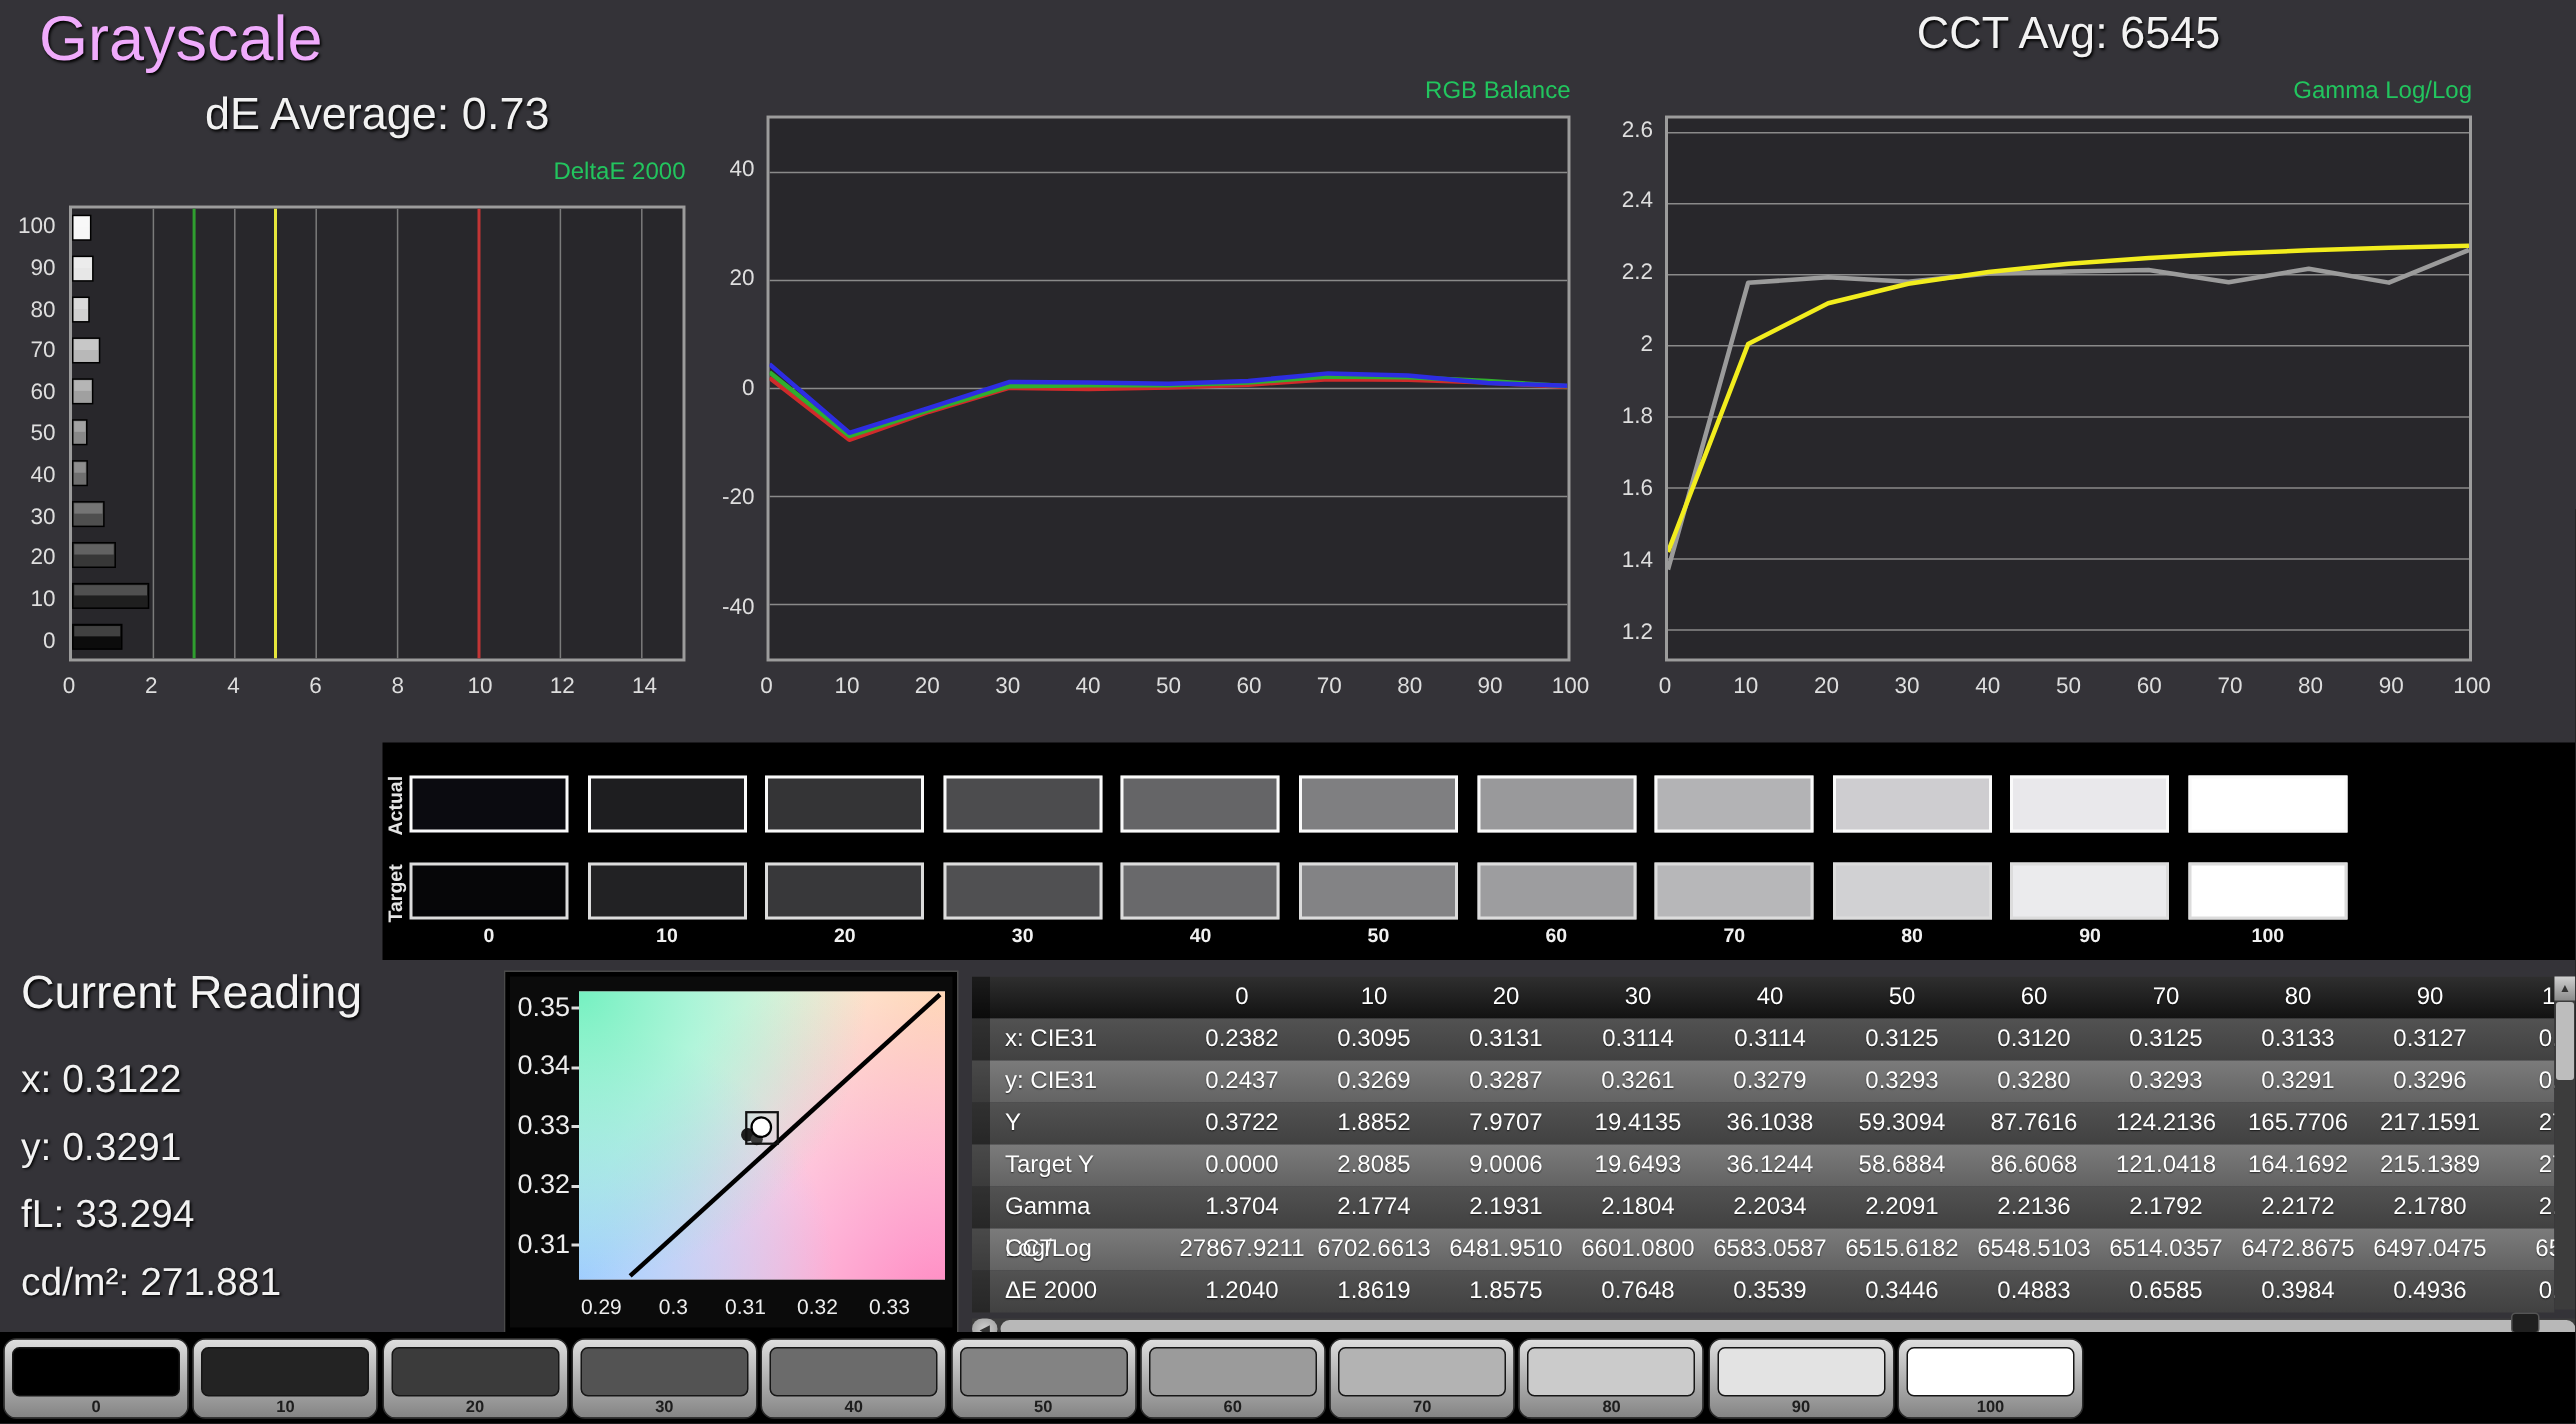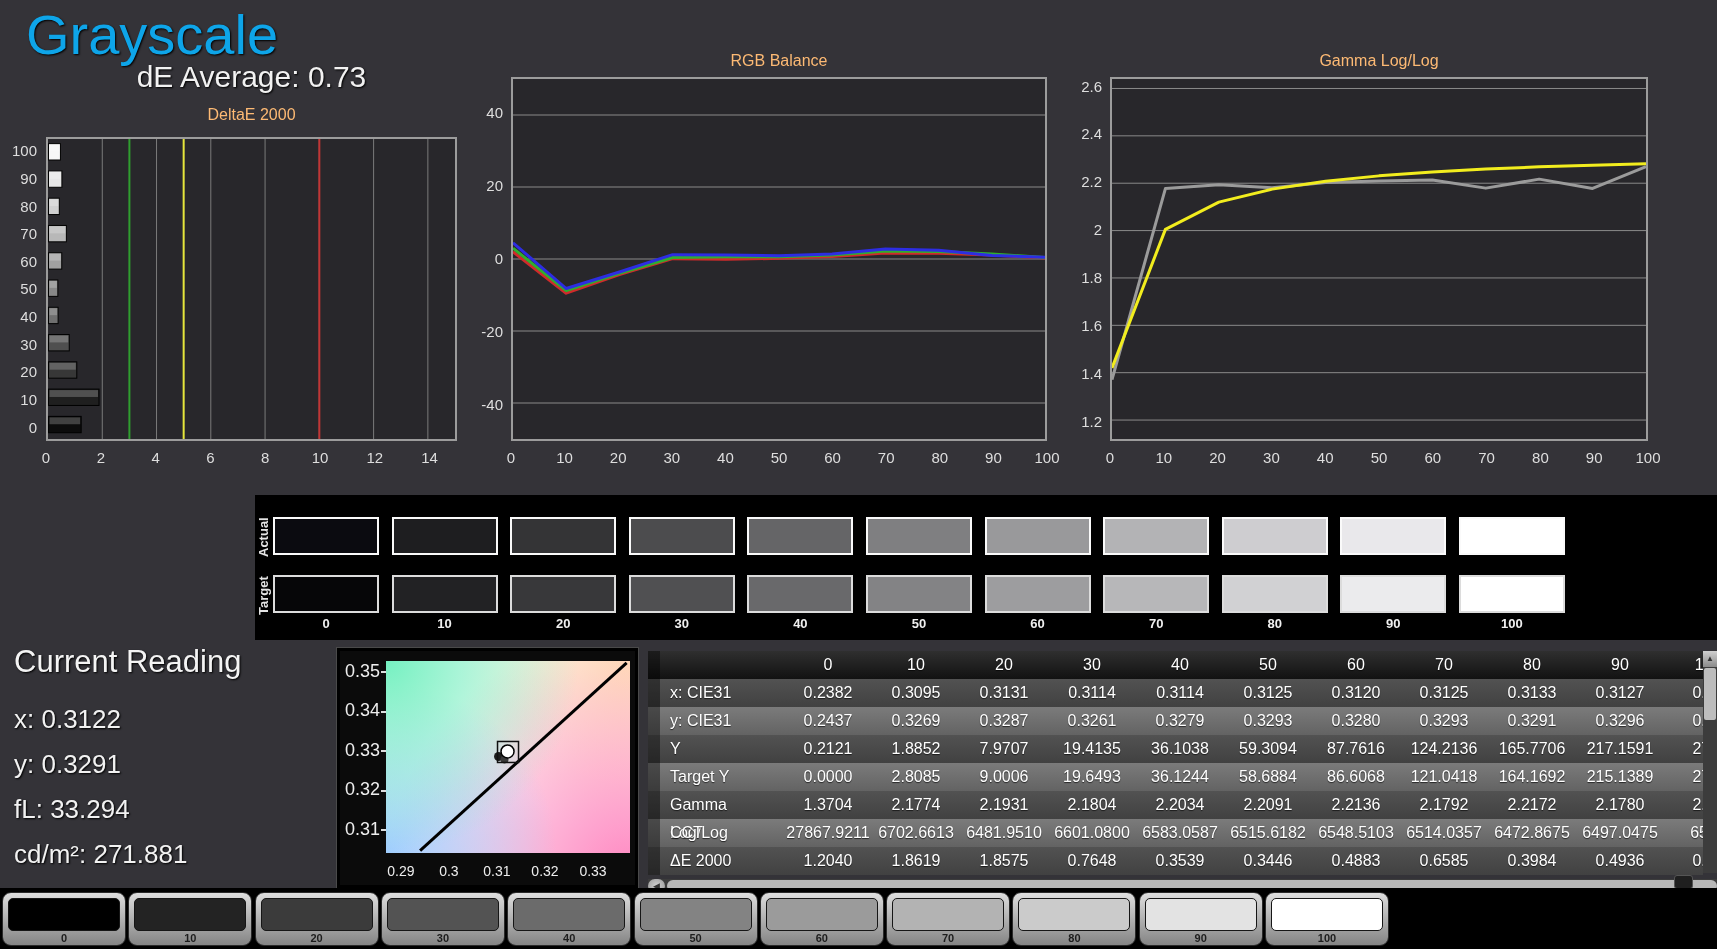--- a/index.html
+++ b/index.html
@@ -1,23 +1,23 @@
 <!DOCTYPE html>
 <html><head>
 <meta charset="utf-8">
 <style>
   html,body{margin:0;padding:0;background:#1a1a1a;}
   #root{position:relative;width:1717px;height:949px;background:#343338;font-family:"Liberation Sans",sans-serif;overflow:hidden;color:#eee;}
   
-  .h1{position:absolute;left:26px;top:2px;font-size:56px;color:#0ea5e9;text-shadow:1px 1px 2px #000;}
+  .h1{position:absolute;left:26px;top:2px;font-size:42px;color:#f0abfc;text-shadow:1px 1px 2px #000;}
   .h2{position:absolute;text-align:center;font-size:30px;color:#f2f2f2;text-shadow:1px 1px 2px #000;}
   .de-avg{left:46px;top:60px;width:411px;}
   .tg{left:511px;top:6px;width:536px;}
   .cct{left:1110px;top:6px;width:538px;}
-  .sub{position:absolute;font-size:16px;color:#fdba74;text-align:center;}
+  .sub{position:absolute;font-size:16px;color:#22c55e;text-align:right;}
   .delta-sub{left:46px;top:106px;width:411px;}
   .rgb-sub{left:511px;top:52px;width:536px;}
   .gamma-sub{left:1110px;top:52px;width:538px;}
   
   .plot{position:absolute;background:#28272b;border:2px solid #9c9c9c;box-sizing:border-box;}
   .delta-plot{left:46px;top:137px;width:411px;height:304px;}
   .rgb-plot{left:511px;top:77px;width:536px;height:364px;}
   .gamma-plot{left:1110px;top:77px;width:538px;height:364px;}
   .plot svg{position:absolute;left:0;top:0;width:100%;height:100%;display:block;}
   .ylab{position:absolute;font-size:15px;color:#dedede;}
@@ -88,20 +88,21 @@
   .bsw-lab{position:absolute;left:0;right:0;bottom:1px;text-align:center;font-size:11px;font-weight:bold;color:#1d1d1d;}
   .corner-ico{position:absolute;left:1674px;top:875px;width:17px;height:12px;background:#1f1f1f;border:1px solid #555;border-radius:3px;}
 </style>
 </head>
 <body>
 
 <div id="root">
 
   <div class="h1">Grayscale</div>
   <div class="h2 de-avg">dE Average: 0.73</div>
+  <div class="h2 cct">CCT Avg: 6545</div>
 
   <div class="sub delta-sub">DeltaE 2000</div>
   <div class="sub rgb-sub">RGB Balance</div>
   <div class="sub gamma-sub">Gamma Log/Log</div>
 
   <div class="ylab" id="delta-ylab">
       <div>100</div>
       <div>90</div>
       <div>80</div>
       <div>70</div>
@@ -349,21 +350,21 @@
         <div class="t-cell">0.3293</div>
         <div class="t-cell">0.3280</div>
         <div class="t-cell">0.3293</div>
         <div class="t-cell">0.3291</div>
         <div class="t-cell">0.3296</div>
         <div class="t-cell">0.32</div>
       </div>
       <div class="t-row row-a">
         <div class="t-gut"></div>
         <div class="t-lab">Y</div>
-        <div class="t-cell">0.2121</div>
+        <div class="t-cell">0.3722</div>
         <div class="t-cell">1.8852</div>
         <div class="t-cell">7.9707</div>
         <div class="t-cell">19.4135</div>
         <div class="t-cell">36.1038</div>
         <div class="t-cell">59.3094</div>
         <div class="t-cell">87.7616</div>
         <div class="t-cell">124.2136</div>
         <div class="t-cell">165.7706</div>
         <div class="t-cell">217.1591</div>
         <div class="t-cell">271.</div>

